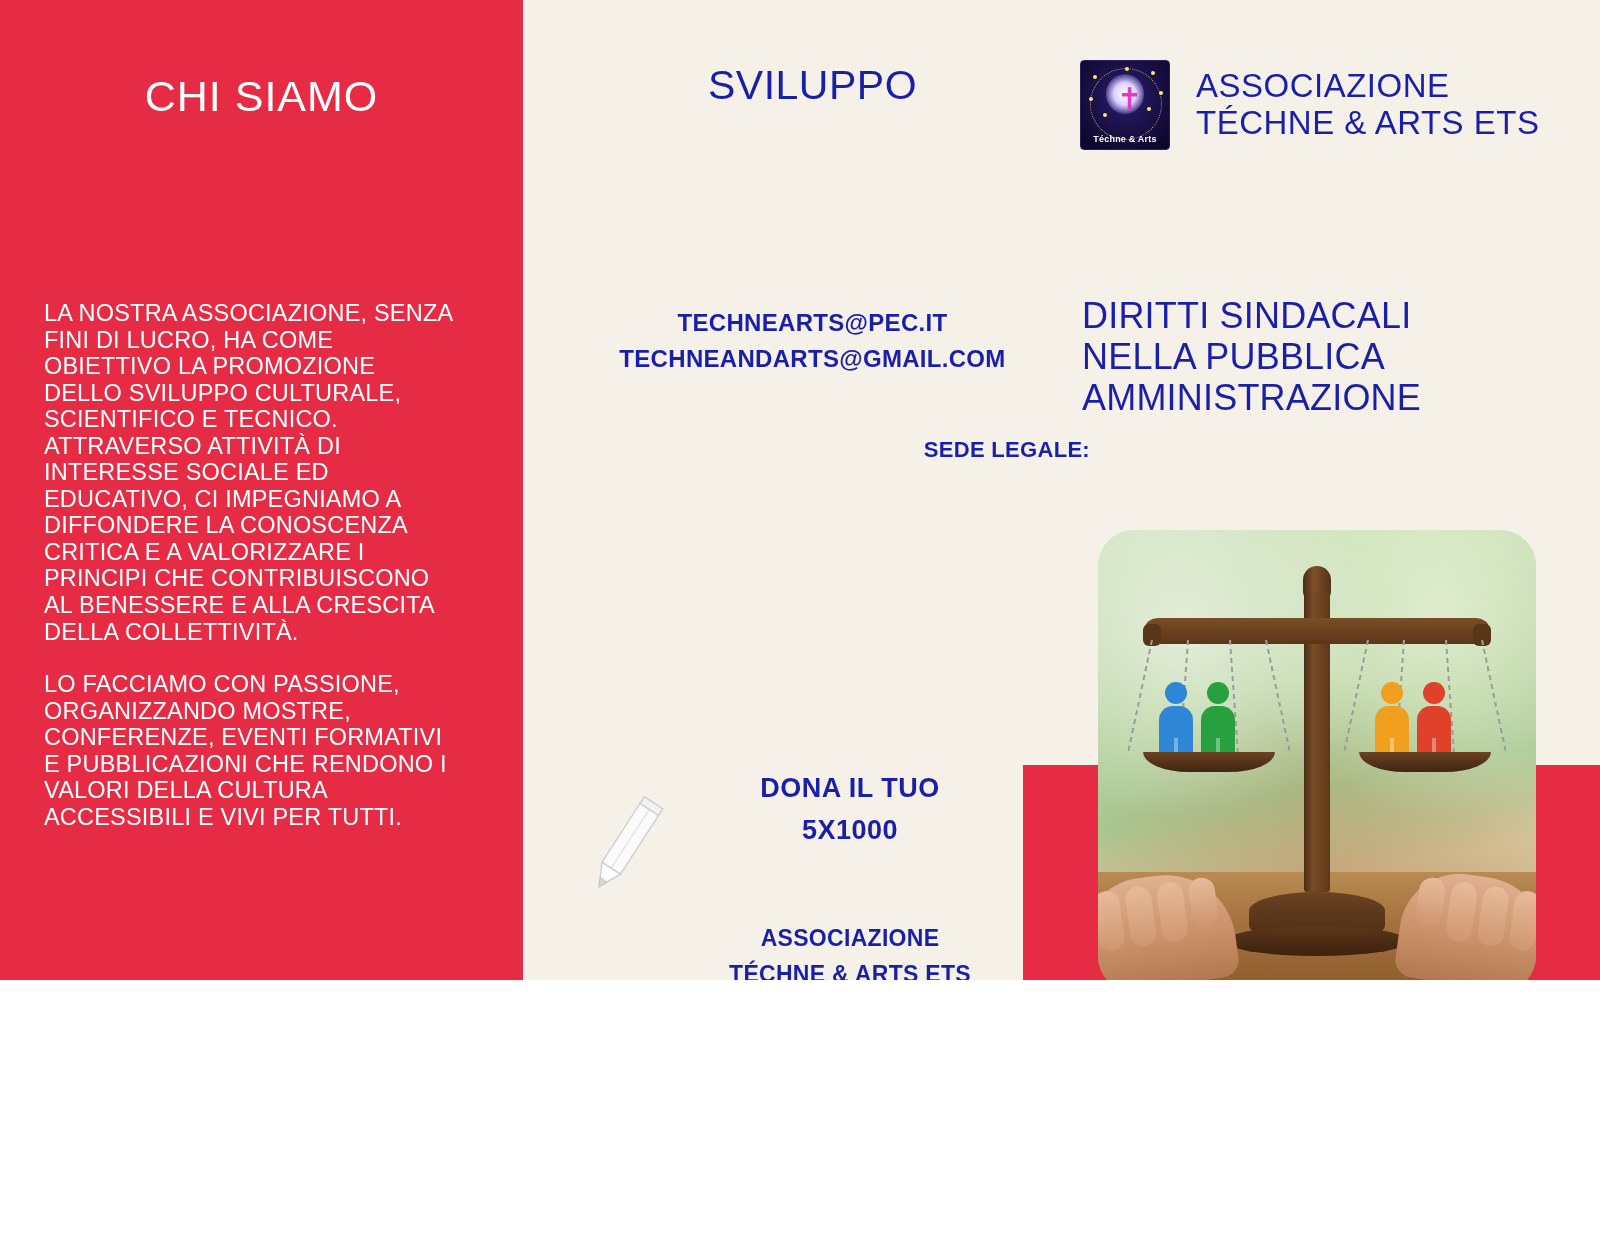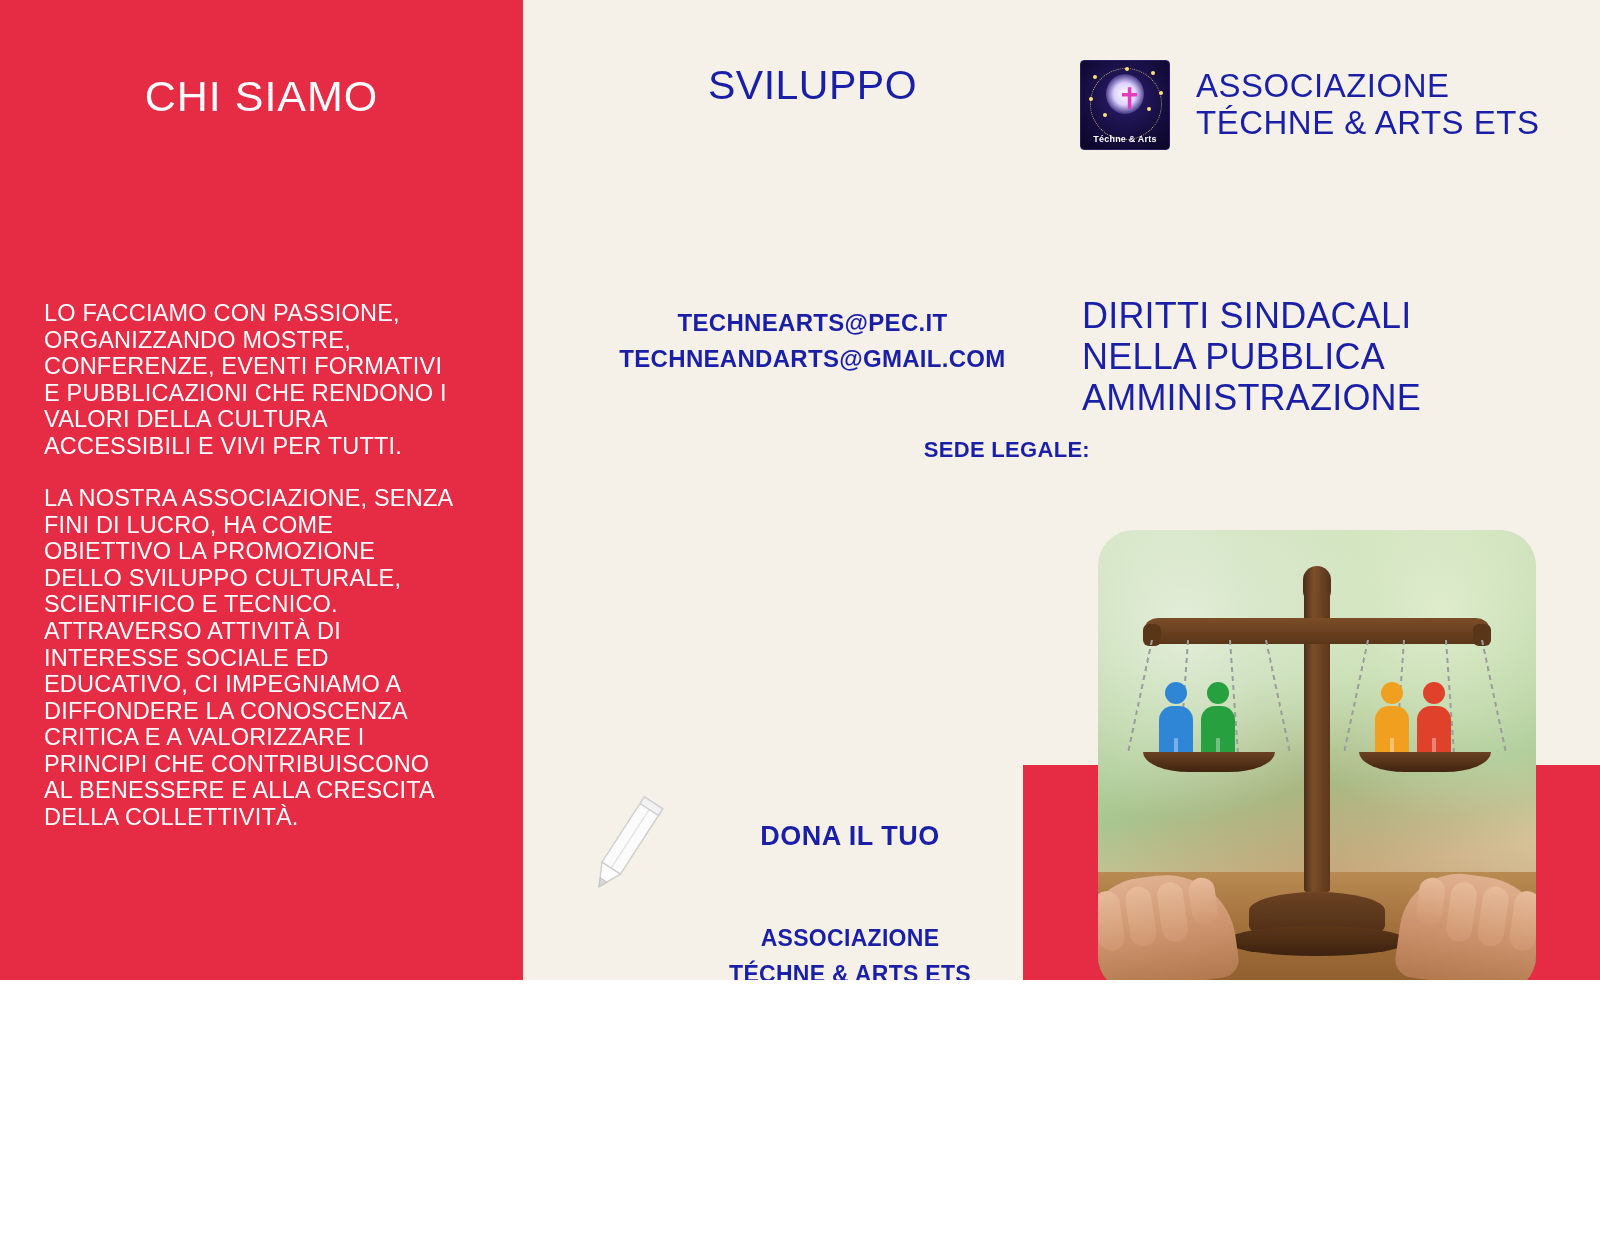--- a/index.html
+++ b/index.html
@@ -95,21 +95,21 @@
     text-align: right;
     color: #1a1fa8;
     font-size: 22px;
     font-weight: bold;
     line-height: 1.62;
     letter-spacing: 0.3px;
   }
   .dona {
     position: absolute;
     left: 630px;
-    top: 816px;
+    top: 768px;
     width: 440px;
     text-align: center;
     color: #1a1fa8;
     font-size: 27px;
     font-weight: bold;
     line-height: 1.55;
     letter-spacing: 0.5px;
   }
   .assoc-block {
     position: absolute;
@@ -425,22 +425,22 @@
   .hand.right i:nth-child(4) { right: 110px; height: 48px; }
 </style>
 </head>
 <body>
 
 <div class="page">
 
   <div class="left-panel"></div>
   <div class="left-title">CHI SIAMO</div>
   <div class="left-body">
+    <p>LA NOSTRA ASSOCIAZIONE, SENZA FINI DI LUCRO, HA COME OBIETTIVO LA PROMOZIONE DELLO SVILUPPO CULTURALE, SCIENTIFICO E TECNICO. ATTRAVERSO ATTIVITÀ DI INTERESSE SOCIALE ED EDUCATIVO, CI IMPEGNIAMO A DIFFONDERE LA CONOSCENZA CRITICA E A VALORIZZARE I PRINCIPI CHE CONTRIBUISCONO AL BENESSERE E ALLA CRESCITA DELLA COLLETTIVITÀ.</p>
     <p>LO FACCIAMO CON PASSIONE, ORGANIZZANDO MOSTRE, CONFERENZE, EVENTI FORMATIVI E PUBBLICAZIONI CHE RENDONO I VALORI DELLA CULTURA ACCESSIBILI E VIVI PER TUTTI.</p>
-    <p>LA NOSTRA ASSOCIAZIONE, SENZA FINI DI LUCRO, HA COME OBIETTIVO LA PROMOZIONE DELLO SVILUPPO CULTURALE, SCIENTIFICO E TECNICO. ATTRAVERSO ATTIVITÀ DI INTERESSE SOCIALE ED EDUCATIVO, CI IMPEGNIAMO A DIFFONDERE LA CONOSCENZA CRITICA E A VALORIZZARE I PRINCIPI CHE CONTRIBUISCONO AL BENESSERE E ALLA CRESCITA DELLA COLLETTIVITÀ.</p>
   </div>
 
   <div class="bottom-red"></div>
 
   <div class="contatti-title">SVILUPPO</div>
 
   <div class="emails">
     <div>TECHNEARTS@PEC.IT</div>
     <div>TECHNEANDARTS@GMAIL.COM</div>
   </div>
@@ -454,20 +454,21 @@
       <rect x="40" y="8" width="22" height="74" fill="#fbfbfb" stroke="#cfcfcf" stroke-width="1.4"></rect>
       <line x1="51" y1="8" x2="51" y2="82" stroke="#e2e2e2" stroke-width="1.2"></line>
       <rect x="40" y="4" width="22" height="8" fill="#f2f2f2" stroke="#cfcfcf" stroke-width="1.4"></rect>
       <polygon points="40,82 62,82 51,104" fill="#fdfdfd" stroke="#cfcfcf" stroke-width="1.4"></polygon>
       <polygon points="47,96 55,96 51,104" fill="#d8d8d8" stroke="#c2c2c2" stroke-width="1"></polygon>
     </g>
   </svg>
 
   <div class="dona">
     <div>DONA IL TUO</div>
+    <div>5X1000</div>
   </div>
 
   <div class="assoc-block">
     <div>ASSOCIAZIONE</div>
     <div>TÉCHNE &amp; ARTS ETS</div>
   </div>
 
   <div class="logo-row">
     <div class="logo-mark">
       <div class="ring"></div>

